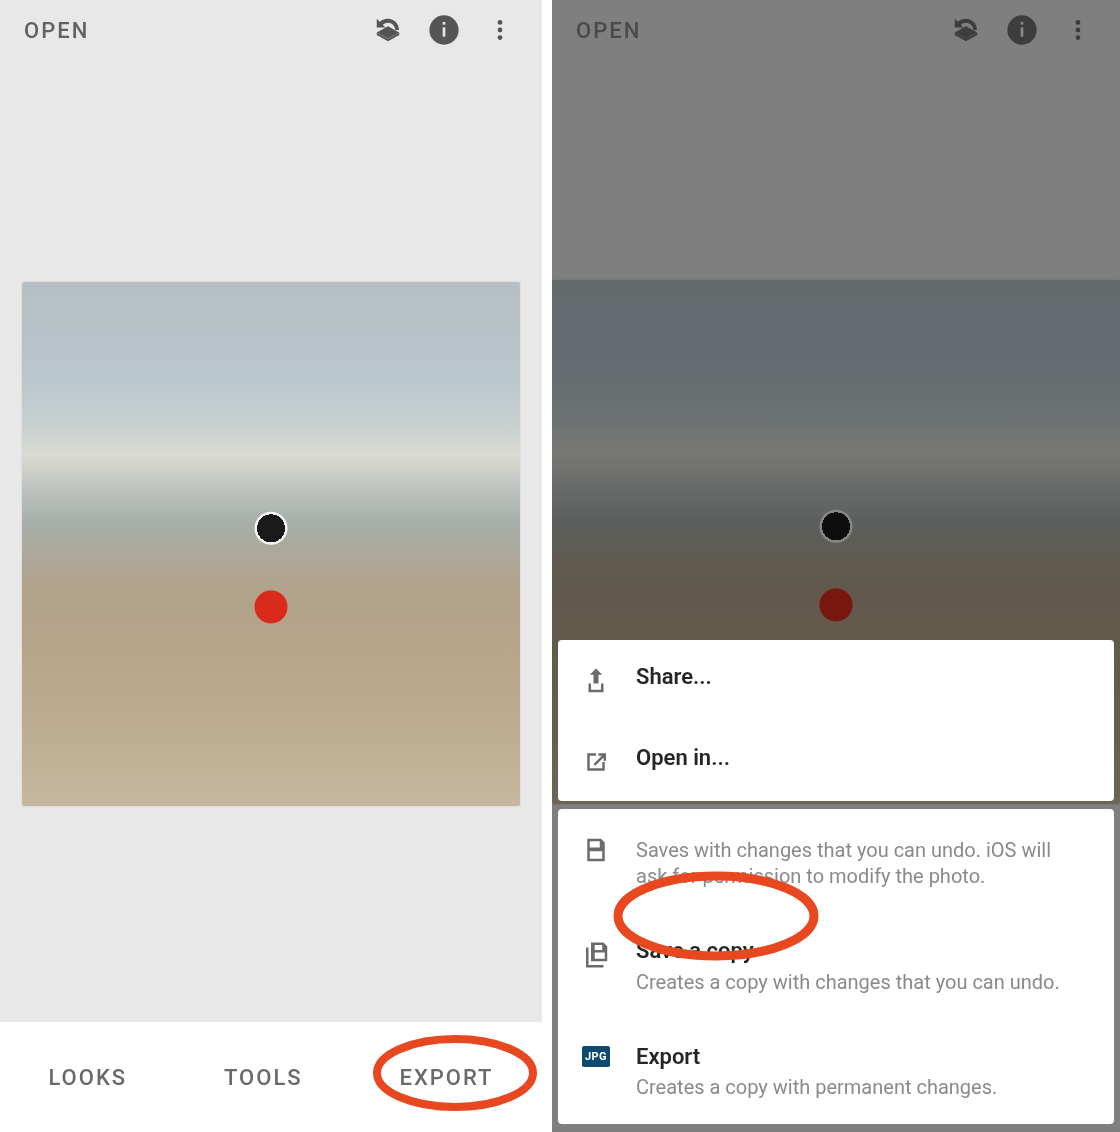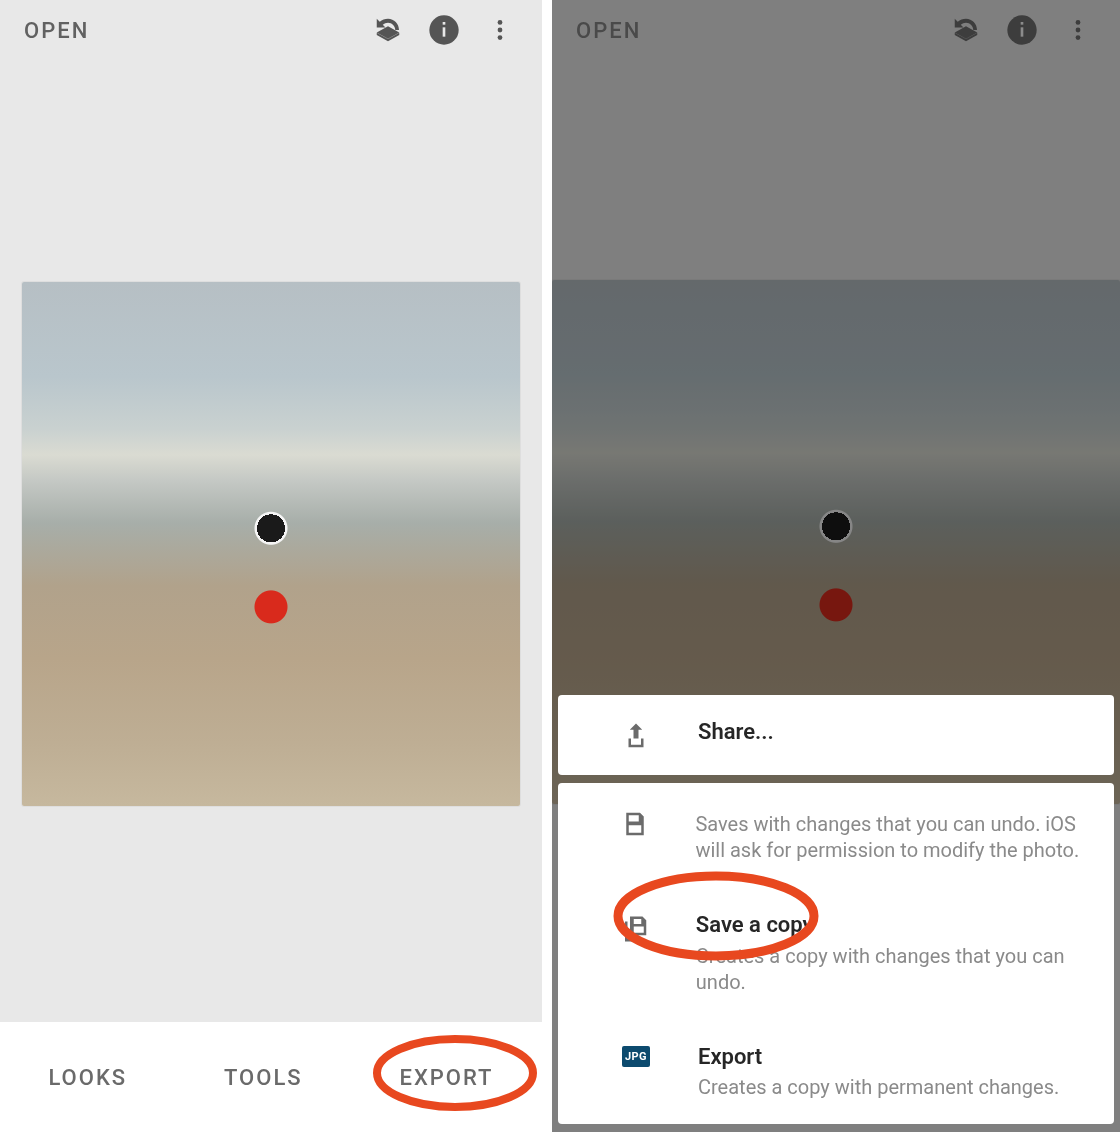--- a/index.html
+++ b/index.html
@@ -30,21 +30,21 @@
   .tab { font-size:22px; letter-spacing:2px; font-weight:500; color:#6a6a6a; padding:10px 6px;}
   .ann1 { position:absolute; left:370px; bottom:20px; width:170px; height:78px; pointer-events:none;}
   .ann1 svg{width:100%;height:100%;}
   
   .dim { position:absolute; inset:0; background:rgba(0,0,0,.45);}
   .right .topbar .openlbl{ color:#4a4a4a;}
   .right .iconbtn svg{ fill:#3d3d3d;}
   .right .photo{ left:0; top:280px; width:100%; height:524px;}
   .sheet{ position:absolute; left:0; right:0; bottom:0;}
   .card{ background:#fff; border-radius:4px; margin:4px 6px 8px 6px; overflow:hidden;}
-  .row{ display:flex; align-items:flex-start; padding:24px 20px; gap:44px;margin-left:40px;}
+  .row{ display:flex; align-items:flex-start; padding:24px 20px; gap:22px;}
   .row + .row{ border-top:1px solid rgba(0,0,0,0);}
   .rowicon{ width:36px; display:flex; justify-content:center; padding-top:2px;}
   .rowicon svg{ width:30px;height:30px; fill:#6b6b6b;}
   .rowtext .title{ font-size:22px; font-weight:600; color:#262626; line-height:1.2;}
   .rowtext .desc{ font-size:20px; color:#8a8a8a; line-height:1.3; margin-top:4px; max-width:430px;}
   .jpg{ font-size:11px; font-weight:700; background:#0c4a6e; color:#fff; padding:4px 3px; border-radius:2px; letter-spacing:.5px;}
   .ann2 { position:absolute; left:56px; bottom:164px; width:216px; height:100px; pointer-events:none;}
   .ann2 svg{width:100%;height:100%;}
 </style>
 </head>
@@ -127,20 +127,30 @@
             <svg viewBox="0 0 24 24">
                 <path d="M12 3l-5 5h3v6h4V8h3l-5-5zM5 20h14v-2H5v2zM5 10v8h2v-8H5zm12 0v8h2v-8h-2z" fill="none"></path>
                 <path d="M8 8h2v8H8zM14 8h2v8h-2z" fill="none"></path>
                 <path d="M12 2l-5 5h3v7h4V7h3l-5-5zM6 14v7h12v-7h-2v5H8v-5H6z"></path>
               </svg>
           </div>
           <div class="rowtext">
               <div class="title">Share...</div>
             </div>
         </div>
+        <div class="row">
+          <div class="rowicon">
+            <svg viewBox="0 0 24 24">
+                <path d="M5 5v14h14v-7h-2v5H7V7h5V5H5zm9 0v2h2.6L10 13.6 11.4 15 18 8.4V11h2V5h-6z"></path>
+              </svg>
+          </div>
+          <div class="rowtext">
+              <div class="title">Open in...</div>
+            </div>
+        </div>
       </div>
 
       <div class="card">
         <div class="row">
           <div class="rowicon">
             <svg viewBox="0 0 24 24">
                 <path d="M5 3h11l3 3v15H5V3zm2 2v5h8V5H7zm0 14h10v-6H7v6z"></path>
                 <rect x="12" y="6" width="2" height="3" fill="#fff"></rect>
               </svg>
           </div>

